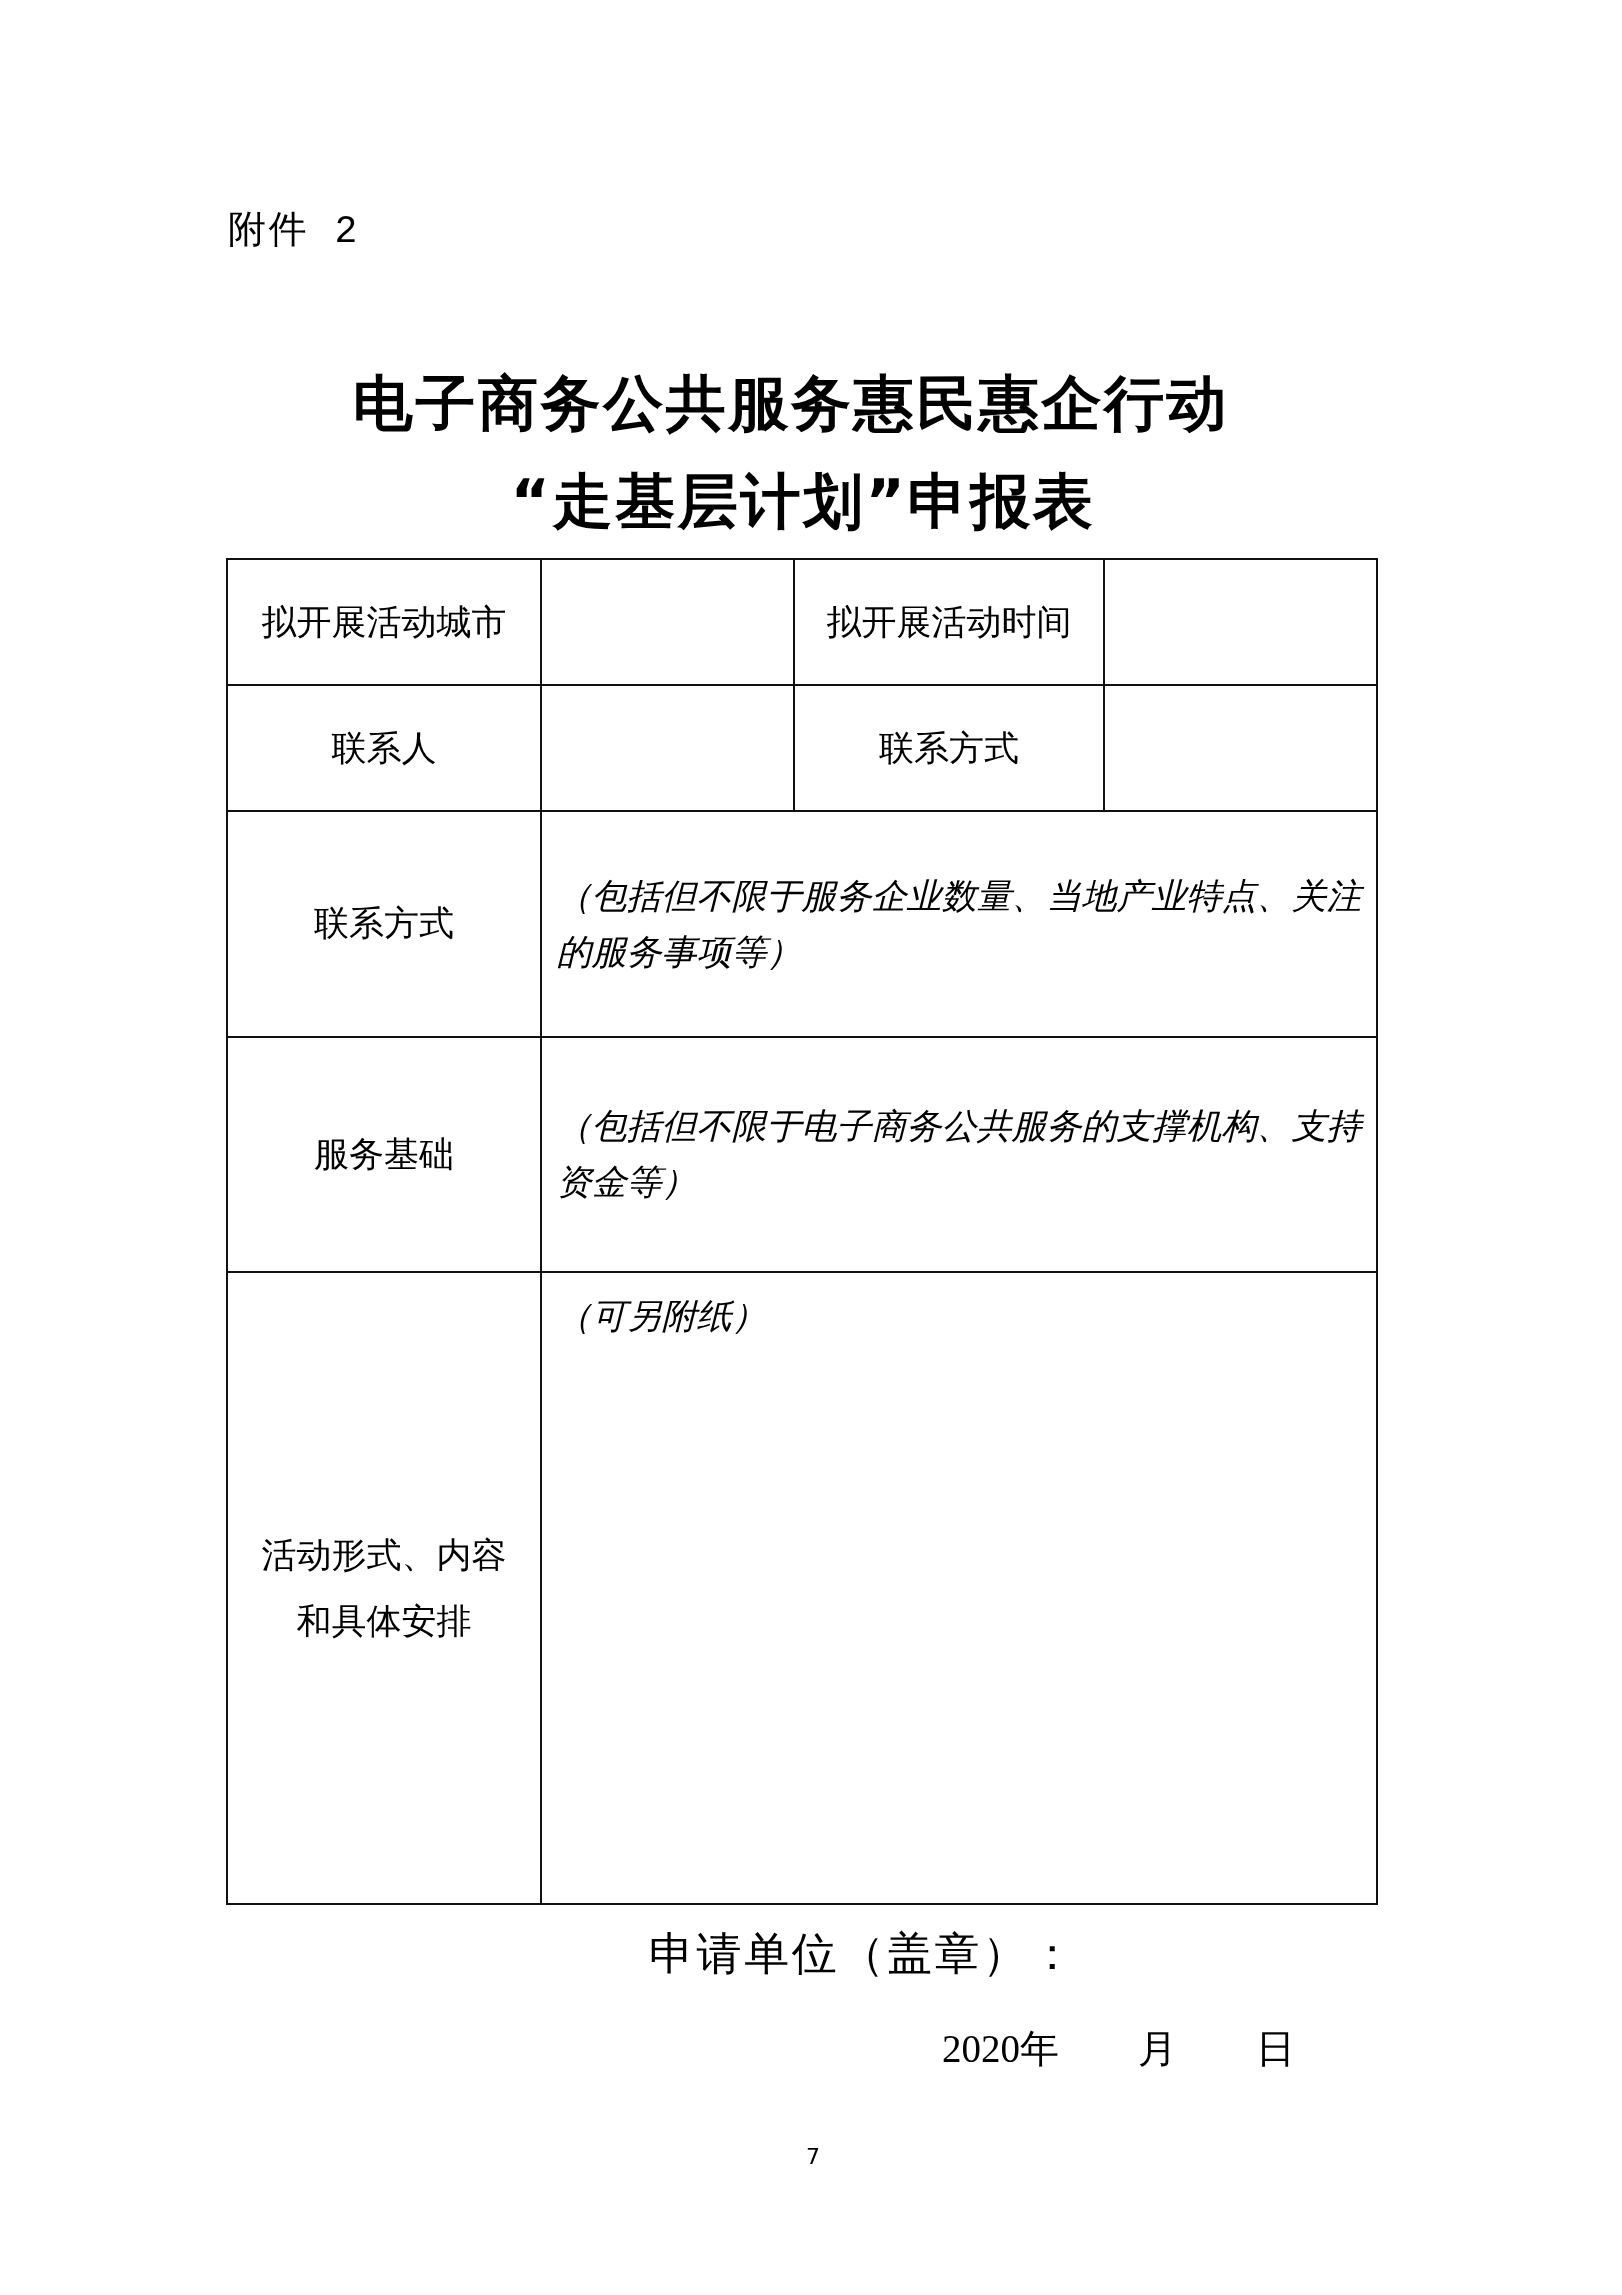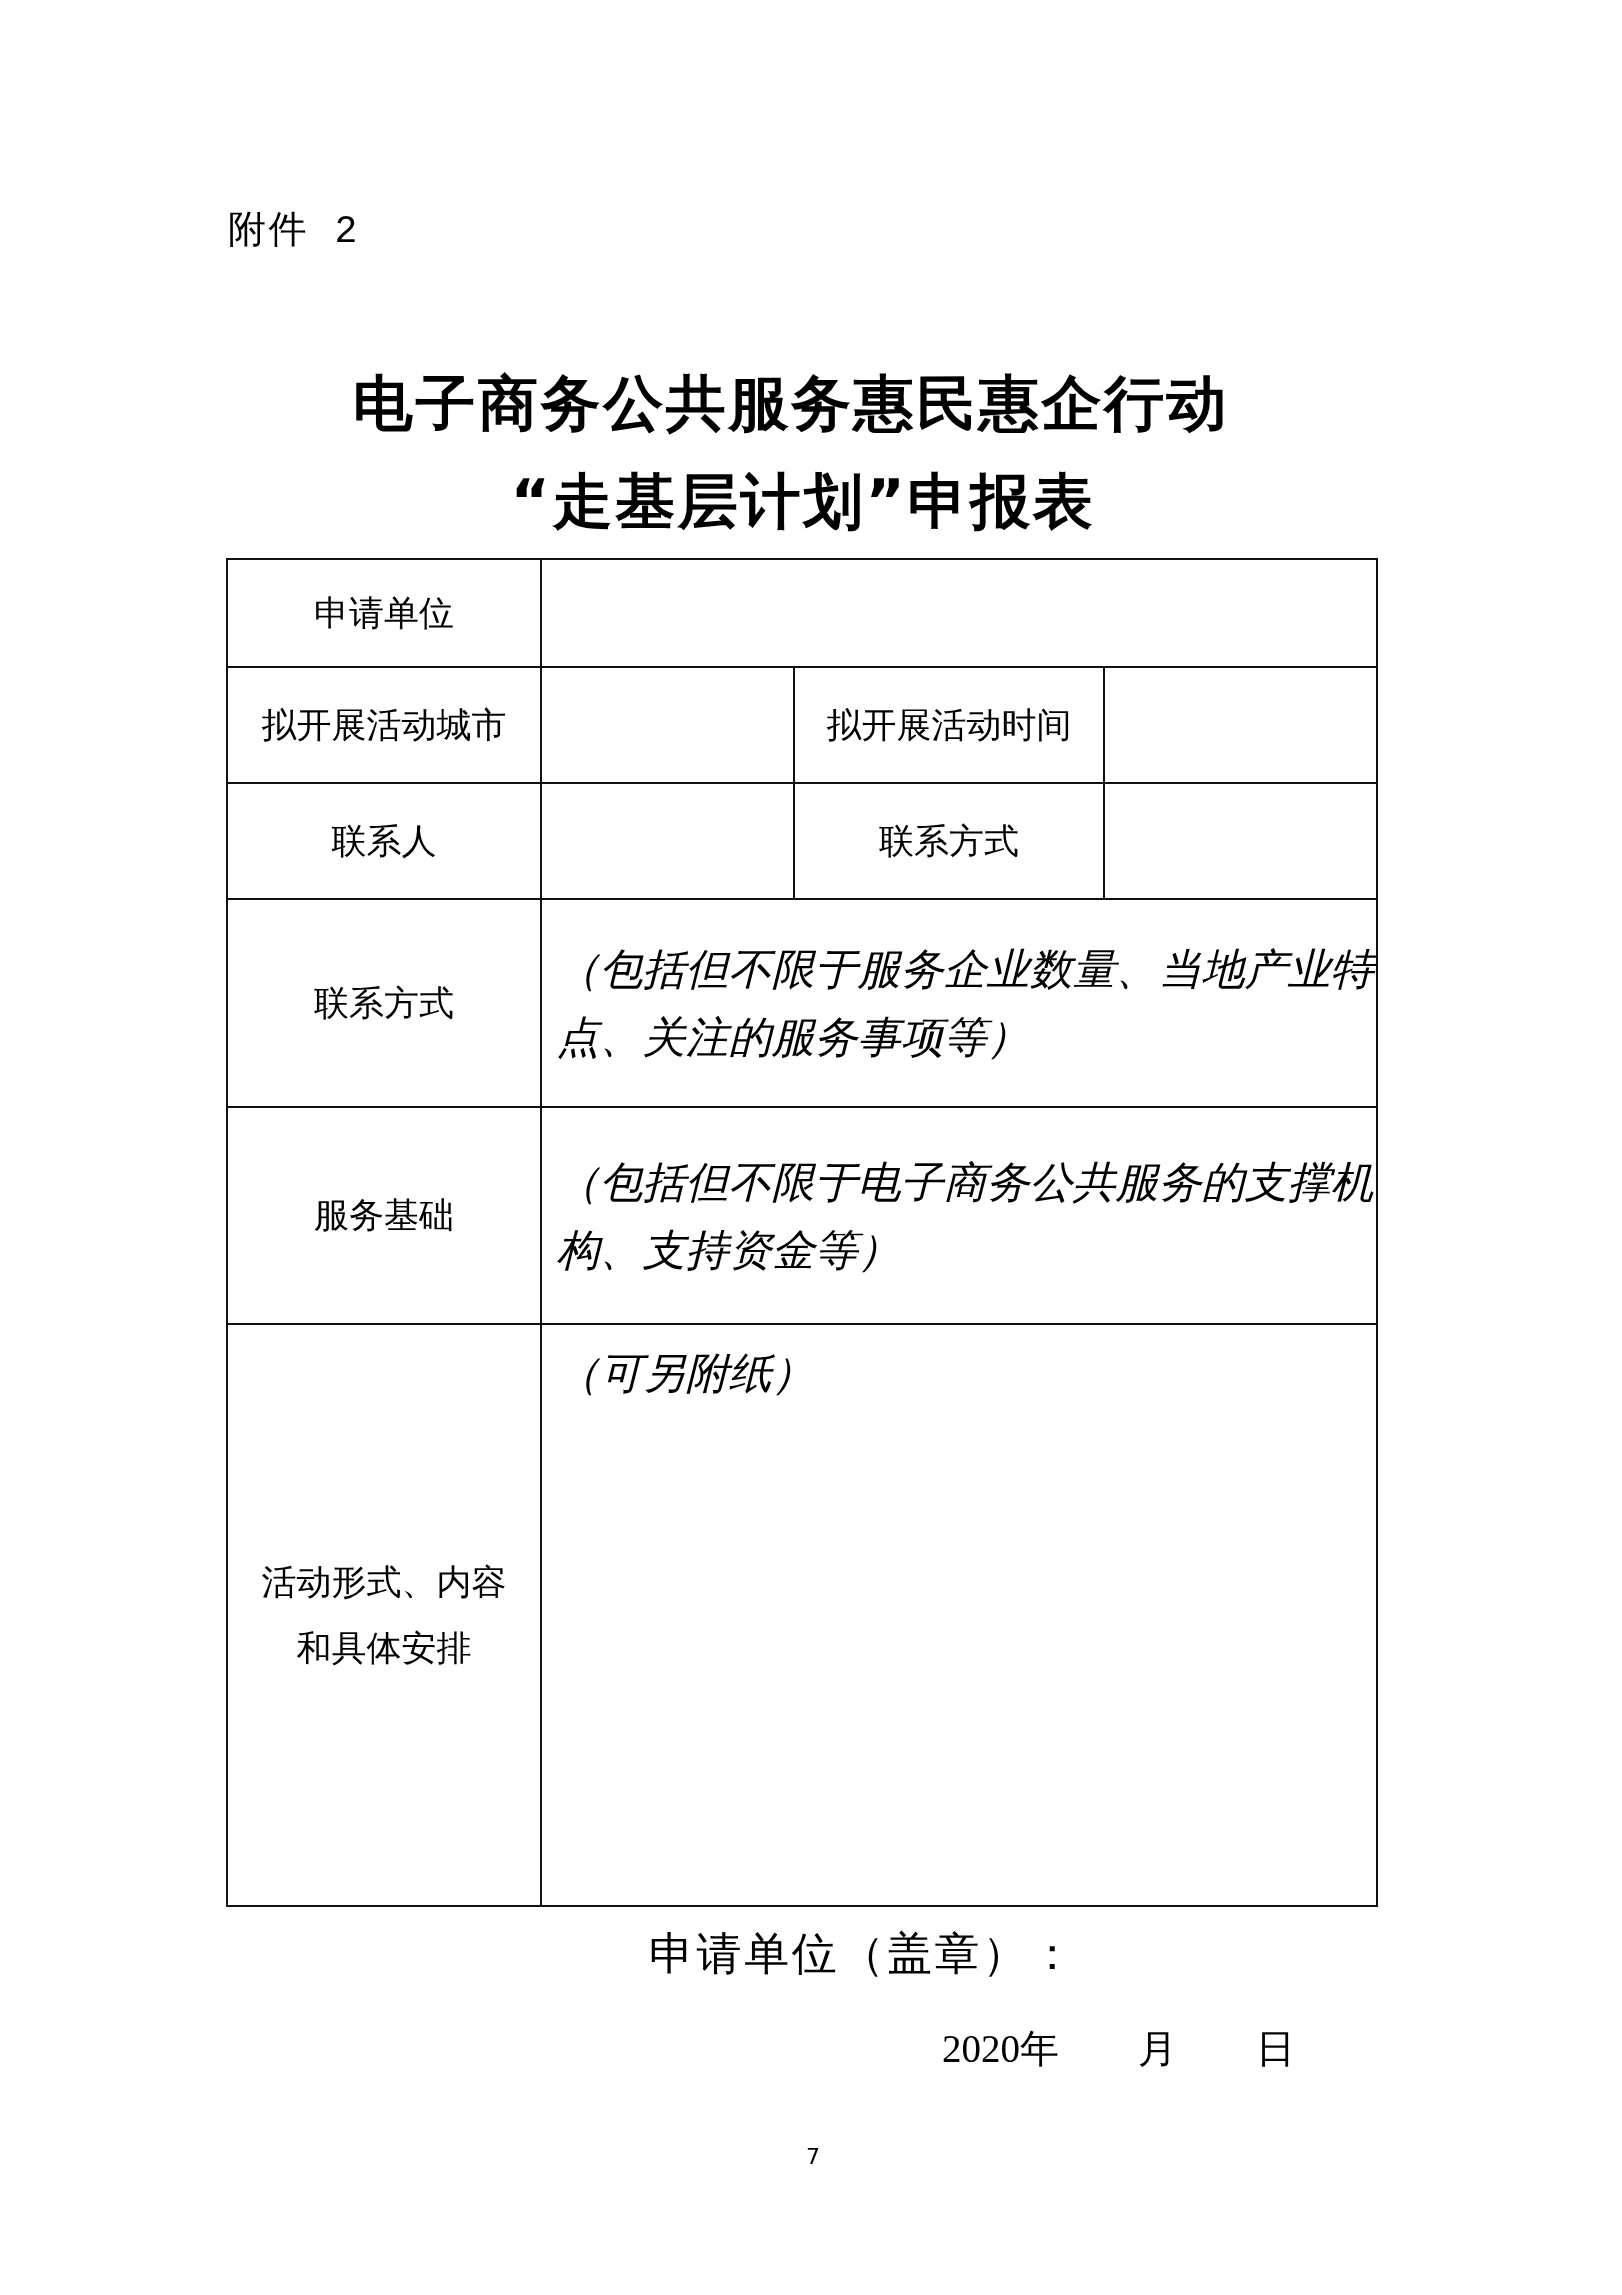--- a/index.html
+++ b/index.html
@@ -10,21 +10,21 @@
   .title { left:0; width:1582px; text-align:center; font-weight:bold; font-size:60px;
            font-family:"DejaVu Sans","Liberation Sans",sans-serif; letter-spacing:2.6px; line-height:1; }
   #title1 { top:373px; }
   #title2 { top:471px;padding-left:12px; }
 
   #form-table { position:absolute; left:226px; top:558px; width:1149px; height:1347px;
                 border-collapse:collapse; table-layout:fixed; }
   #form-table td { border:2px solid #111; padding:0; vertical-align:middle; }
   .lbl { text-align:center; font-size:35px; line-height:1.9;
          font-family:"DejaVu Serif","Liberation Serif",serif; }
-  .note { font-style:italic; font-size:43px; line-height:68px; padding-left:14.4px !important;
+  .note { font-style:italic; font-size:35px; line-height:56px; padding-left:14.4px !important;
           font-family:"DejaVu Sans","Liberation Sans",sans-serif; letter-spacing:0px; }
   .note-top { vertical-align:top !important; padding-top:14.4px !important; }
 
   #seal { left:649px; top:1924px; font-size:45px; font-family:"DejaVu Serif","Liberation Serif",serif; letter-spacing:2.6px; }
   #date { left:942px; top:2022px; font-size:39px; font-family:Liberation Serif, serif; white-space:pre; }
   #pageno { left:806px; top:2144px; font-size:22px; font-family:"DejaVu Sans","Liberation Sans",sans-serif; }
   .gap { display:inline-block; width:79px; }
 </style>
 </head>
 <body>
@@ -35,24 +35,20 @@
 <div id="title2" class="abs title">“走基层计划”申报表</div>
 
 <table id="form-table">
   <colgroup>
     <col style="width:314px">
     <col style="width:253px">
     <col style="width:310px">
     <col style="width:273px">
   </colgroup>
   <tbody>
-      <tr style="height:108px">
-    <td class="lbl">申请单位</td>
-    <td colspan="3"></td>
-  </tr>
   <tr style="height:116px">
     <td class="lbl">拟开展活动城市</td>
     <td></td>
     <td class="lbl">拟开展活动时间</td>
     <td></td>
   </tr>
   <tr style="height:116px">
     <td class="lbl">联系人</td>
     <td></td>
     <td class="lbl">联系方式</td>

